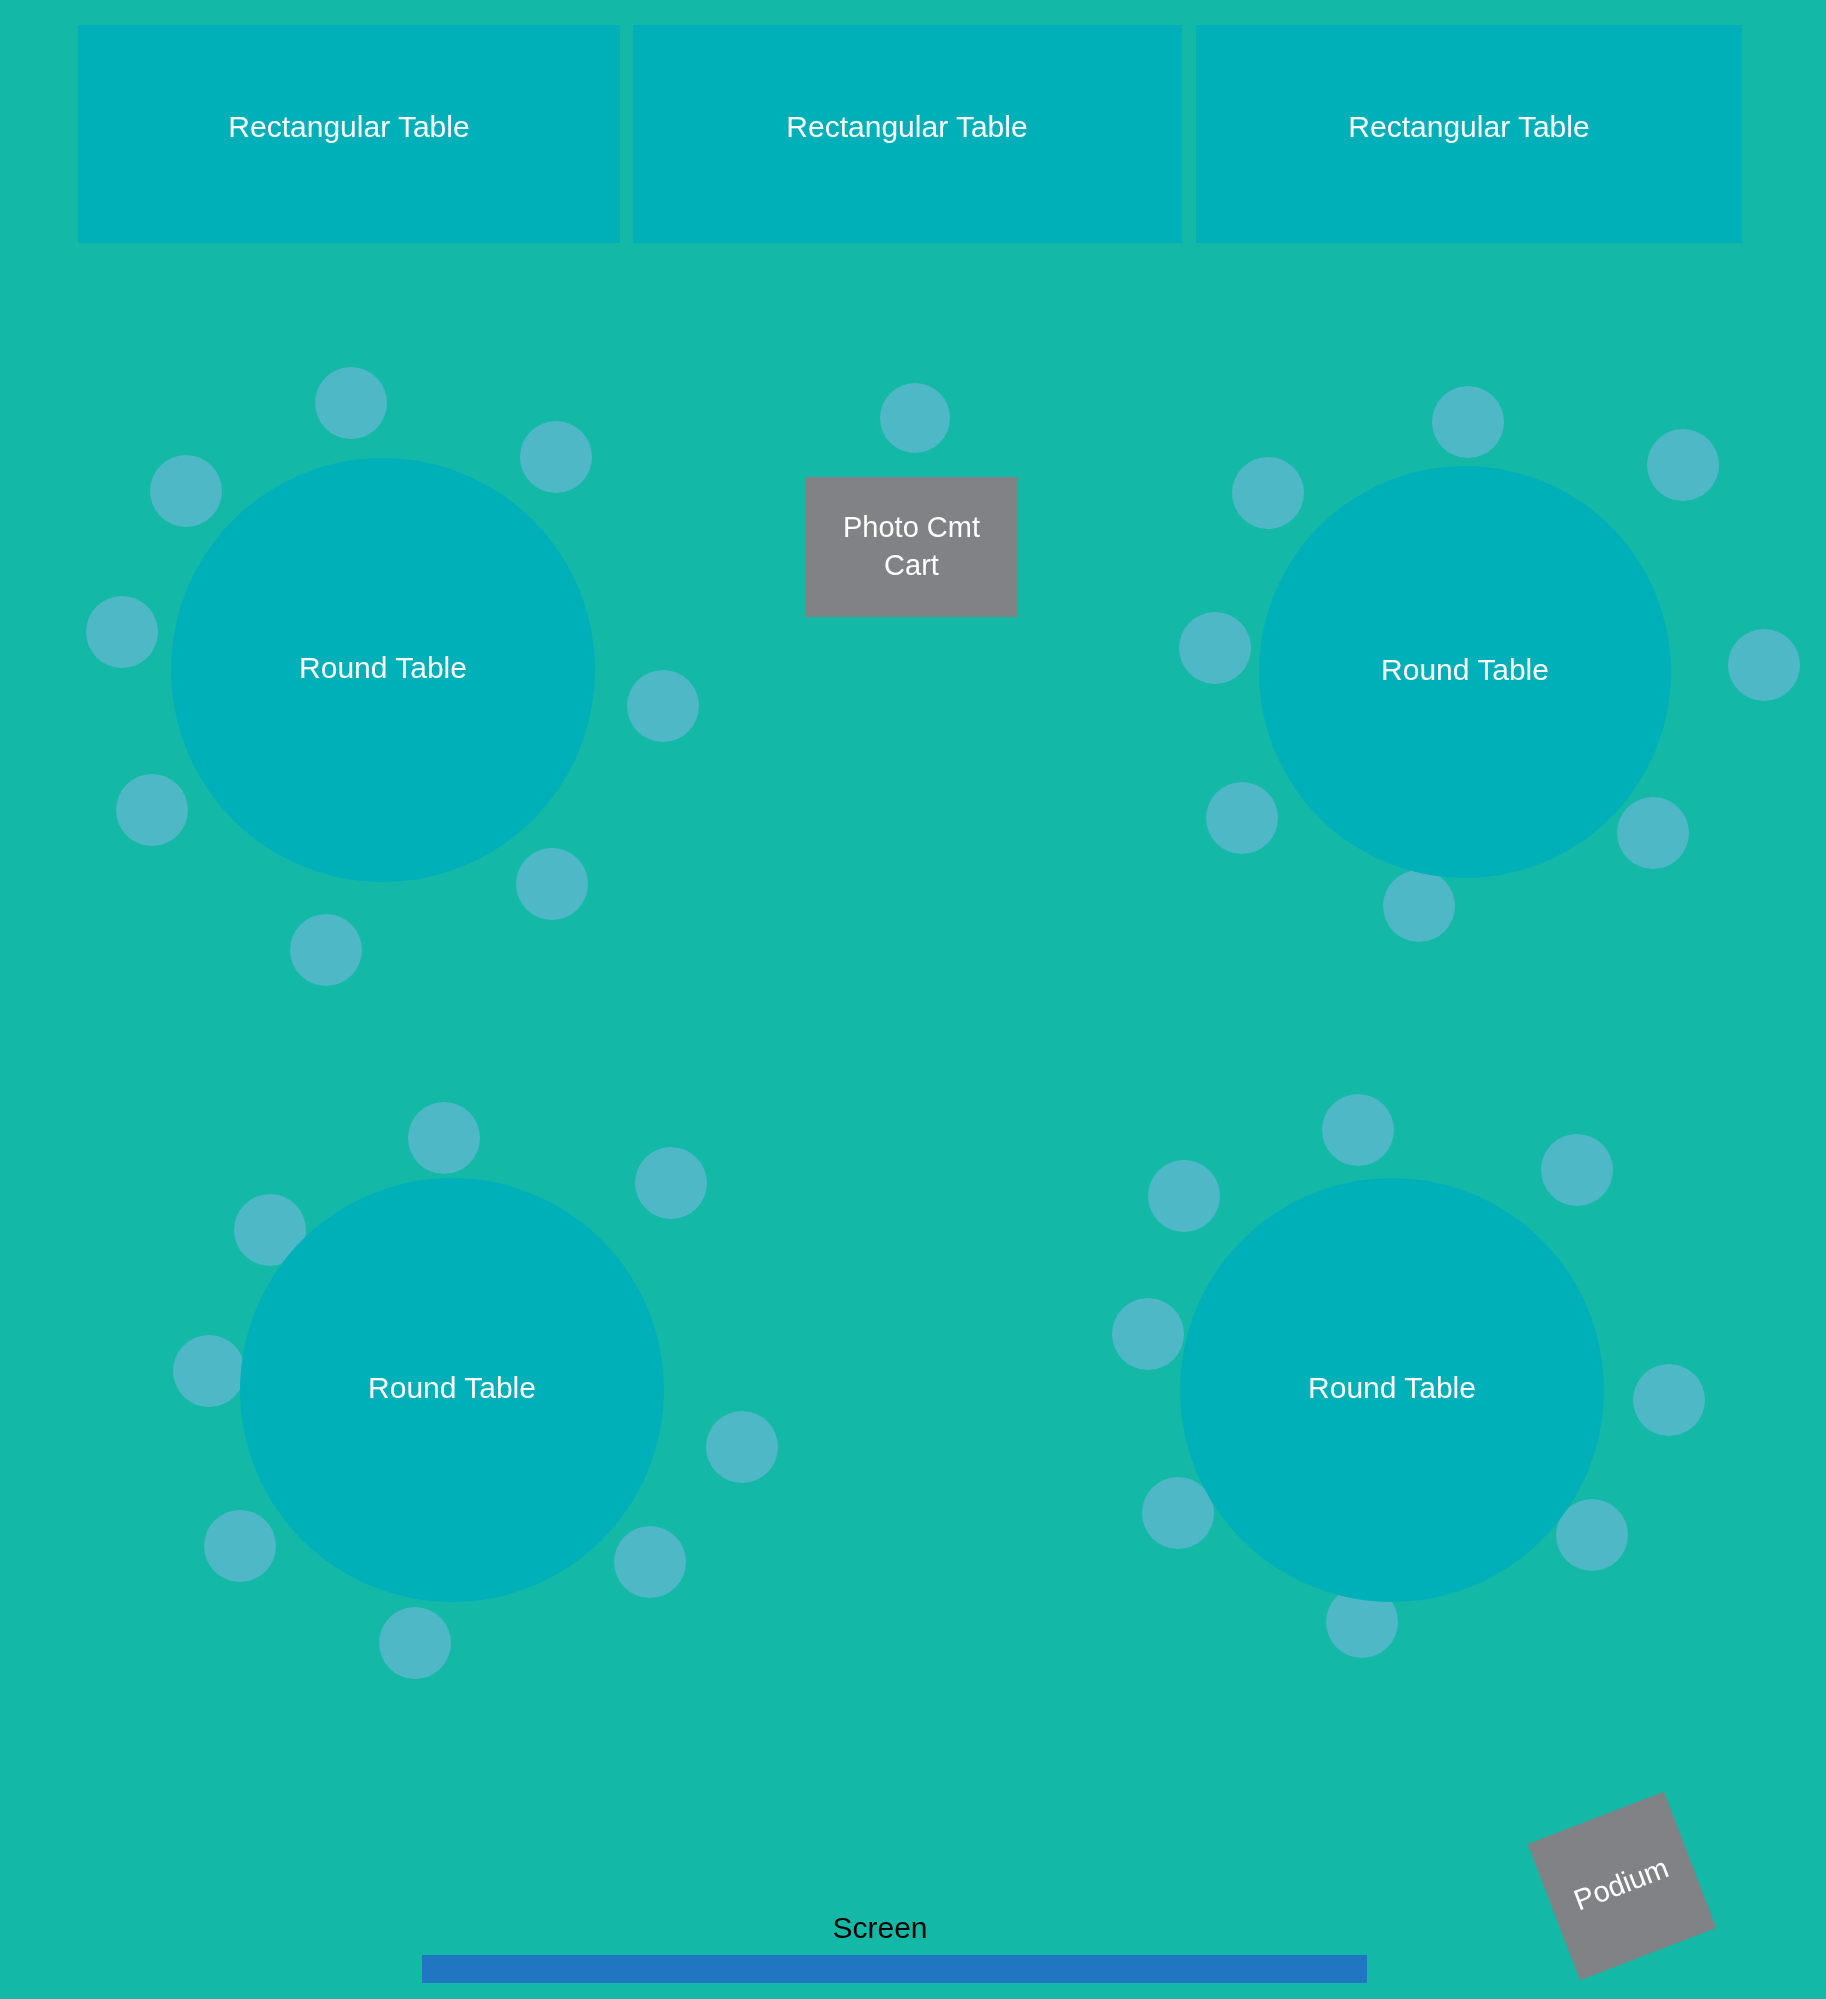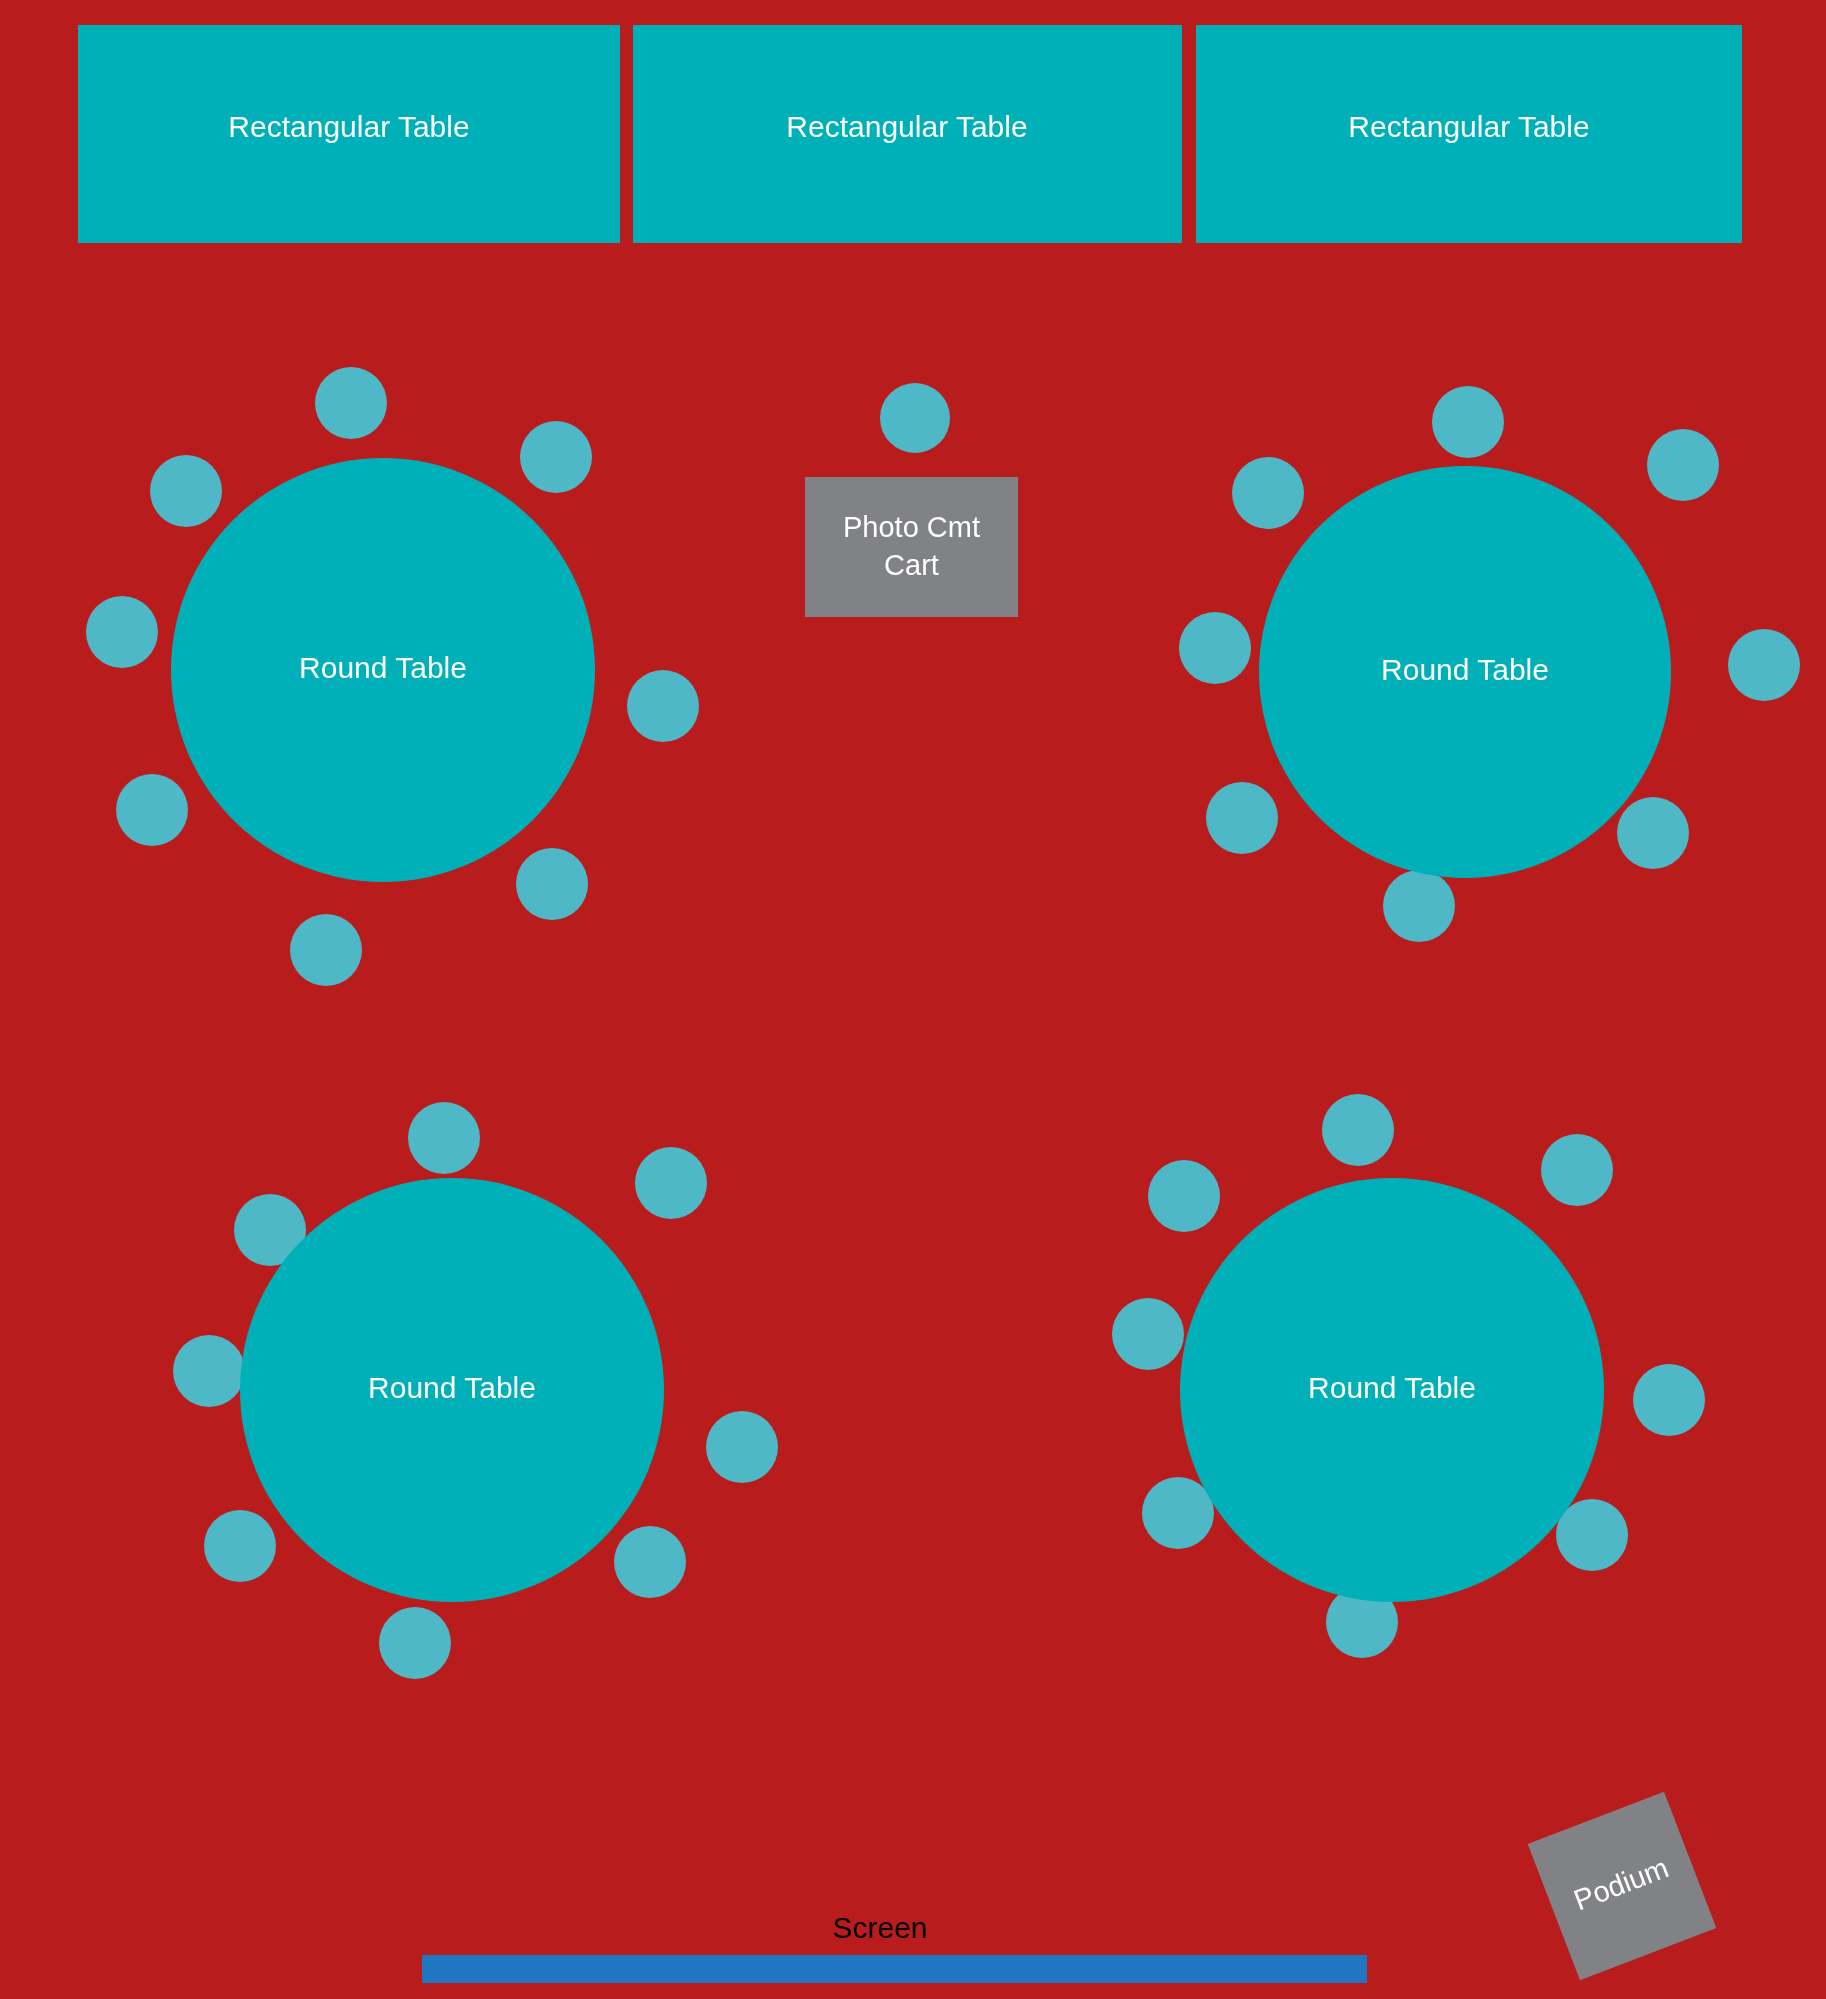--- a/index.html
+++ b/index.html
@@ -8,21 +8,21 @@
     padding: 0;
     background: #ffffff;
   }
   body {
     font-family: "Liberation Sans", sans-serif;
   }
   #floorplan {
     position: relative;
     width: 1826px;
     height: 1999px;
-    background: #b91c1c;
+    background: #14b8a6;
     overflow: hidden;
   }
   svg.layer {
     position: absolute;
     left: 0;
     top: 0;
     width: 1826px;
     height: 1999px;
     display: block;
   }

